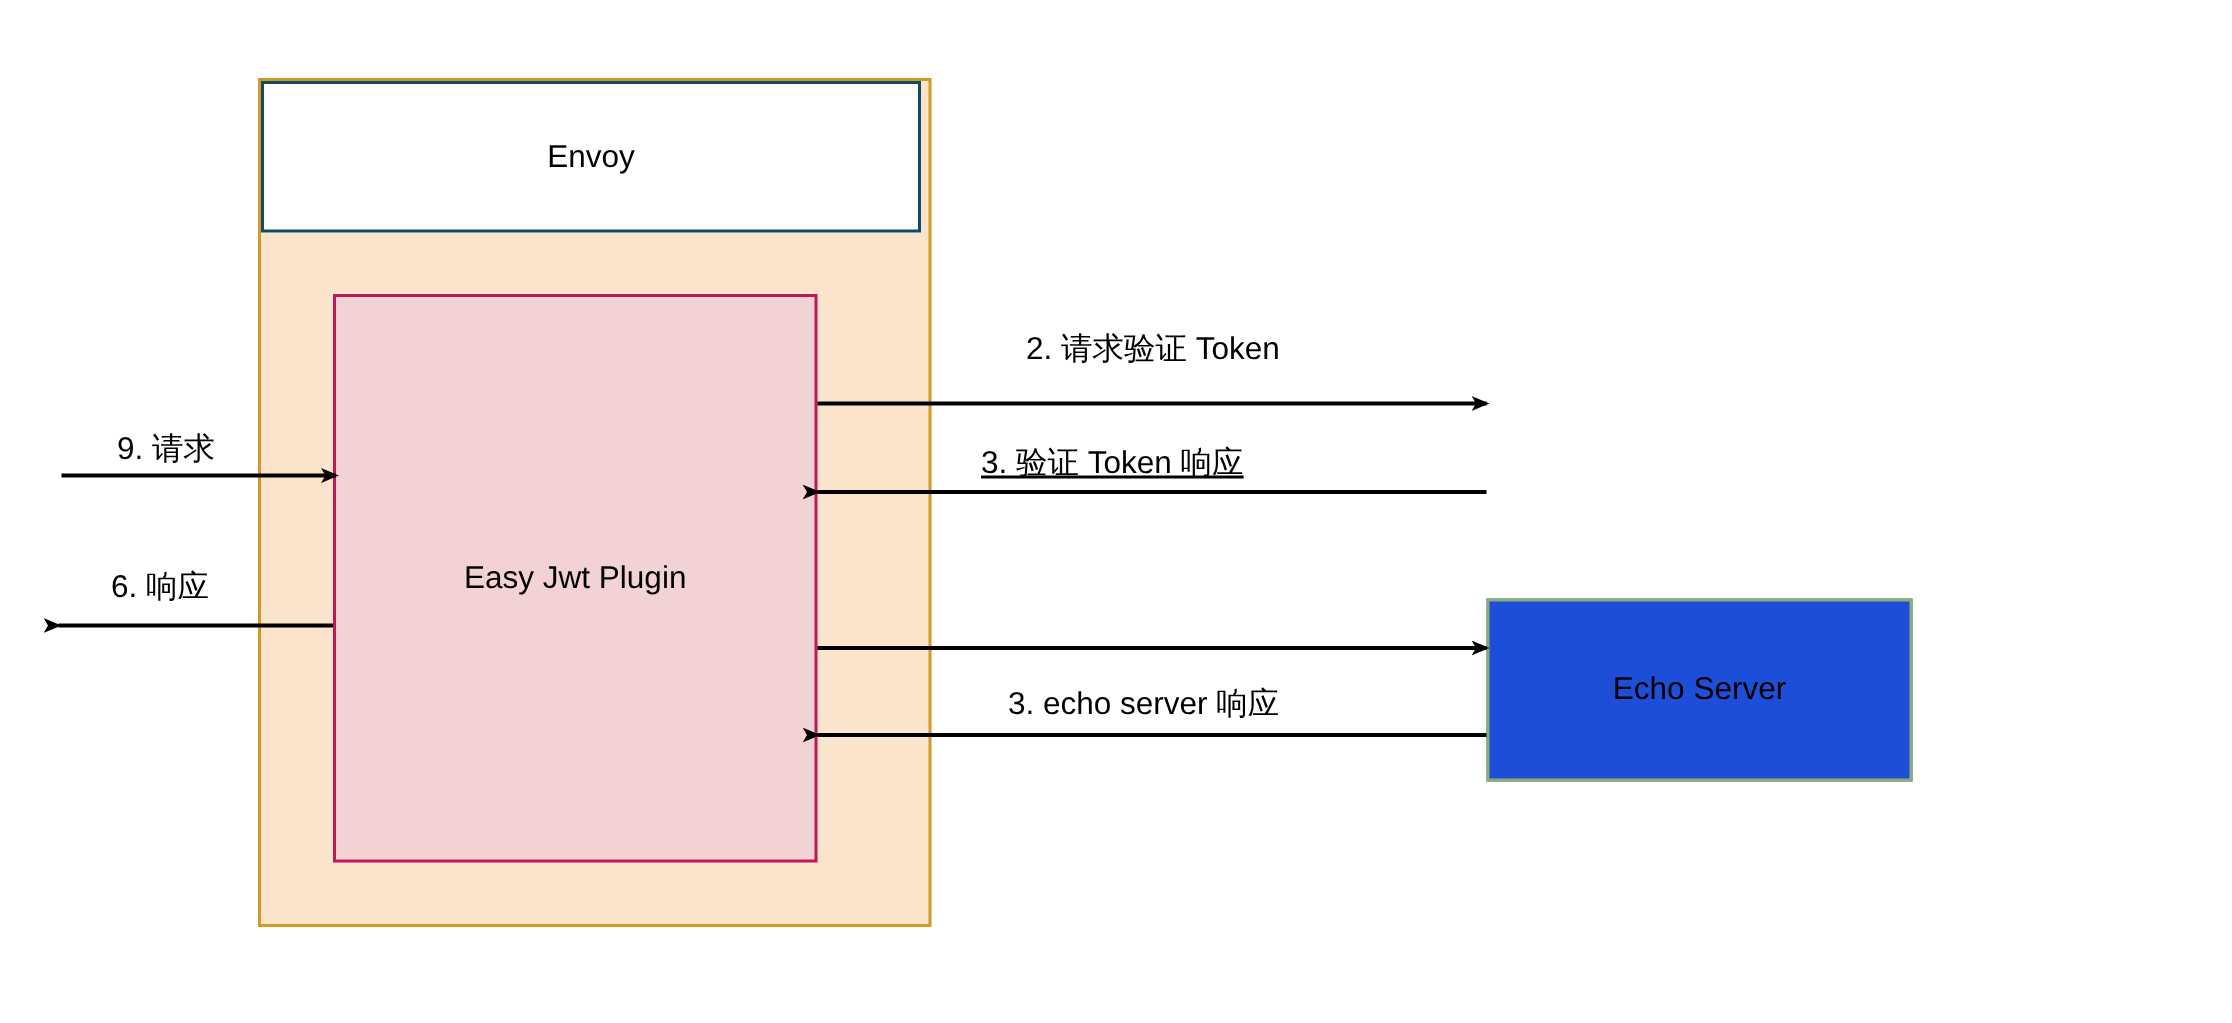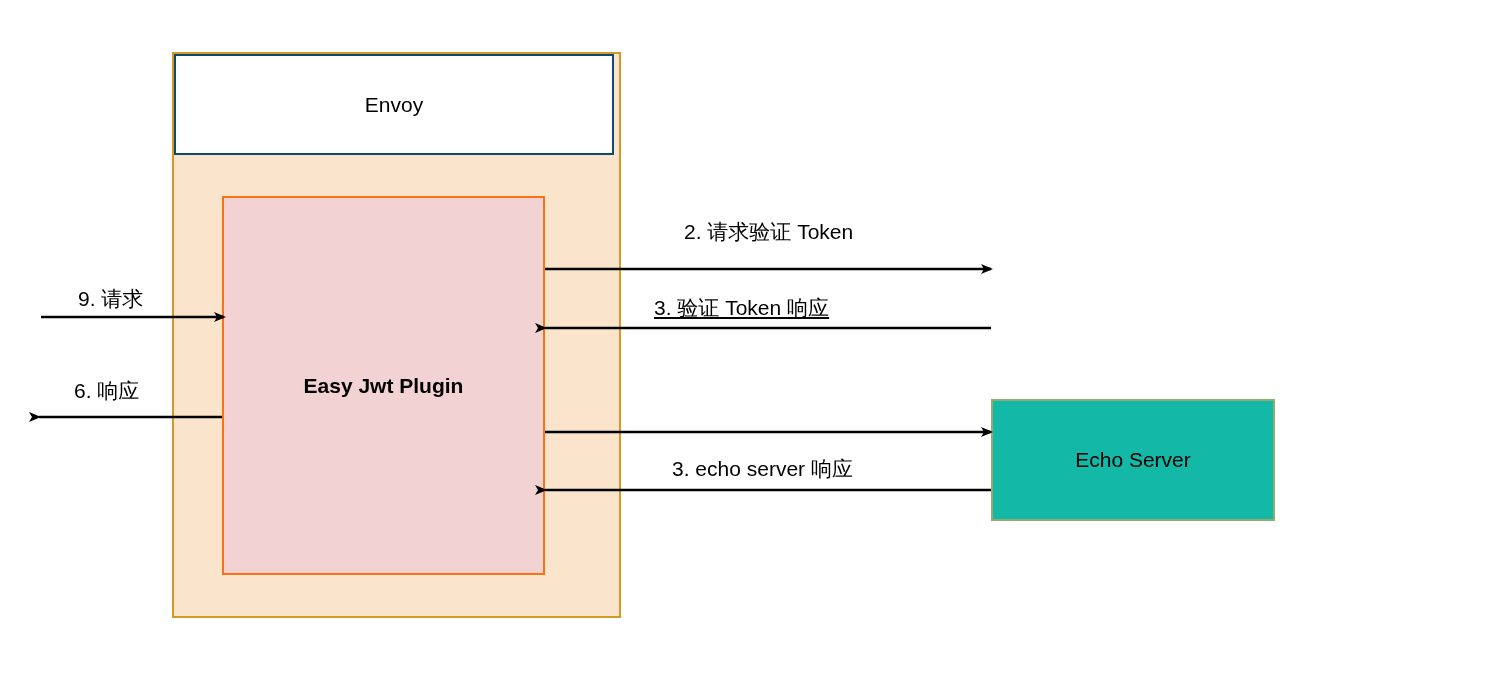--- a/index.html
+++ b/index.html
@@ -50,43 +50,42 @@
     font-size: 21px;
     z-index: 3;
   }
 
   #plugin-box {
     left: 222px;
     top: 196px;
     width: 323px;
     height: 379px;
     background: #F2D2D2;
-    border: 2px solid #f97316;
+    border: 2px solid #be185d;
     font-size: 21px;
     z-index: 3;
-    font-weight: bold;
   }
 
   #token-server-box {
     left: 991px;
     top: 233px;
     width: 284px;
     height: 123px;
     background: #F2D2D2;
     border: 2px solid #B06B66;
     font-size: 21px;
     z-index: 3;
   }
 
   #echo-server-box {
     left: 991px;
     top: 399px;
     width: 284px;
     height: 122px;
-    background: #14b8a6;
+    background: #1d4ed8;
     border: 2px solid #8FAE6E;
     font-size: 21px;
     z-index: 3;
   }
 
   
   #arrow-layer {
     position: absolute;
     left: 0;
     top: 0;

